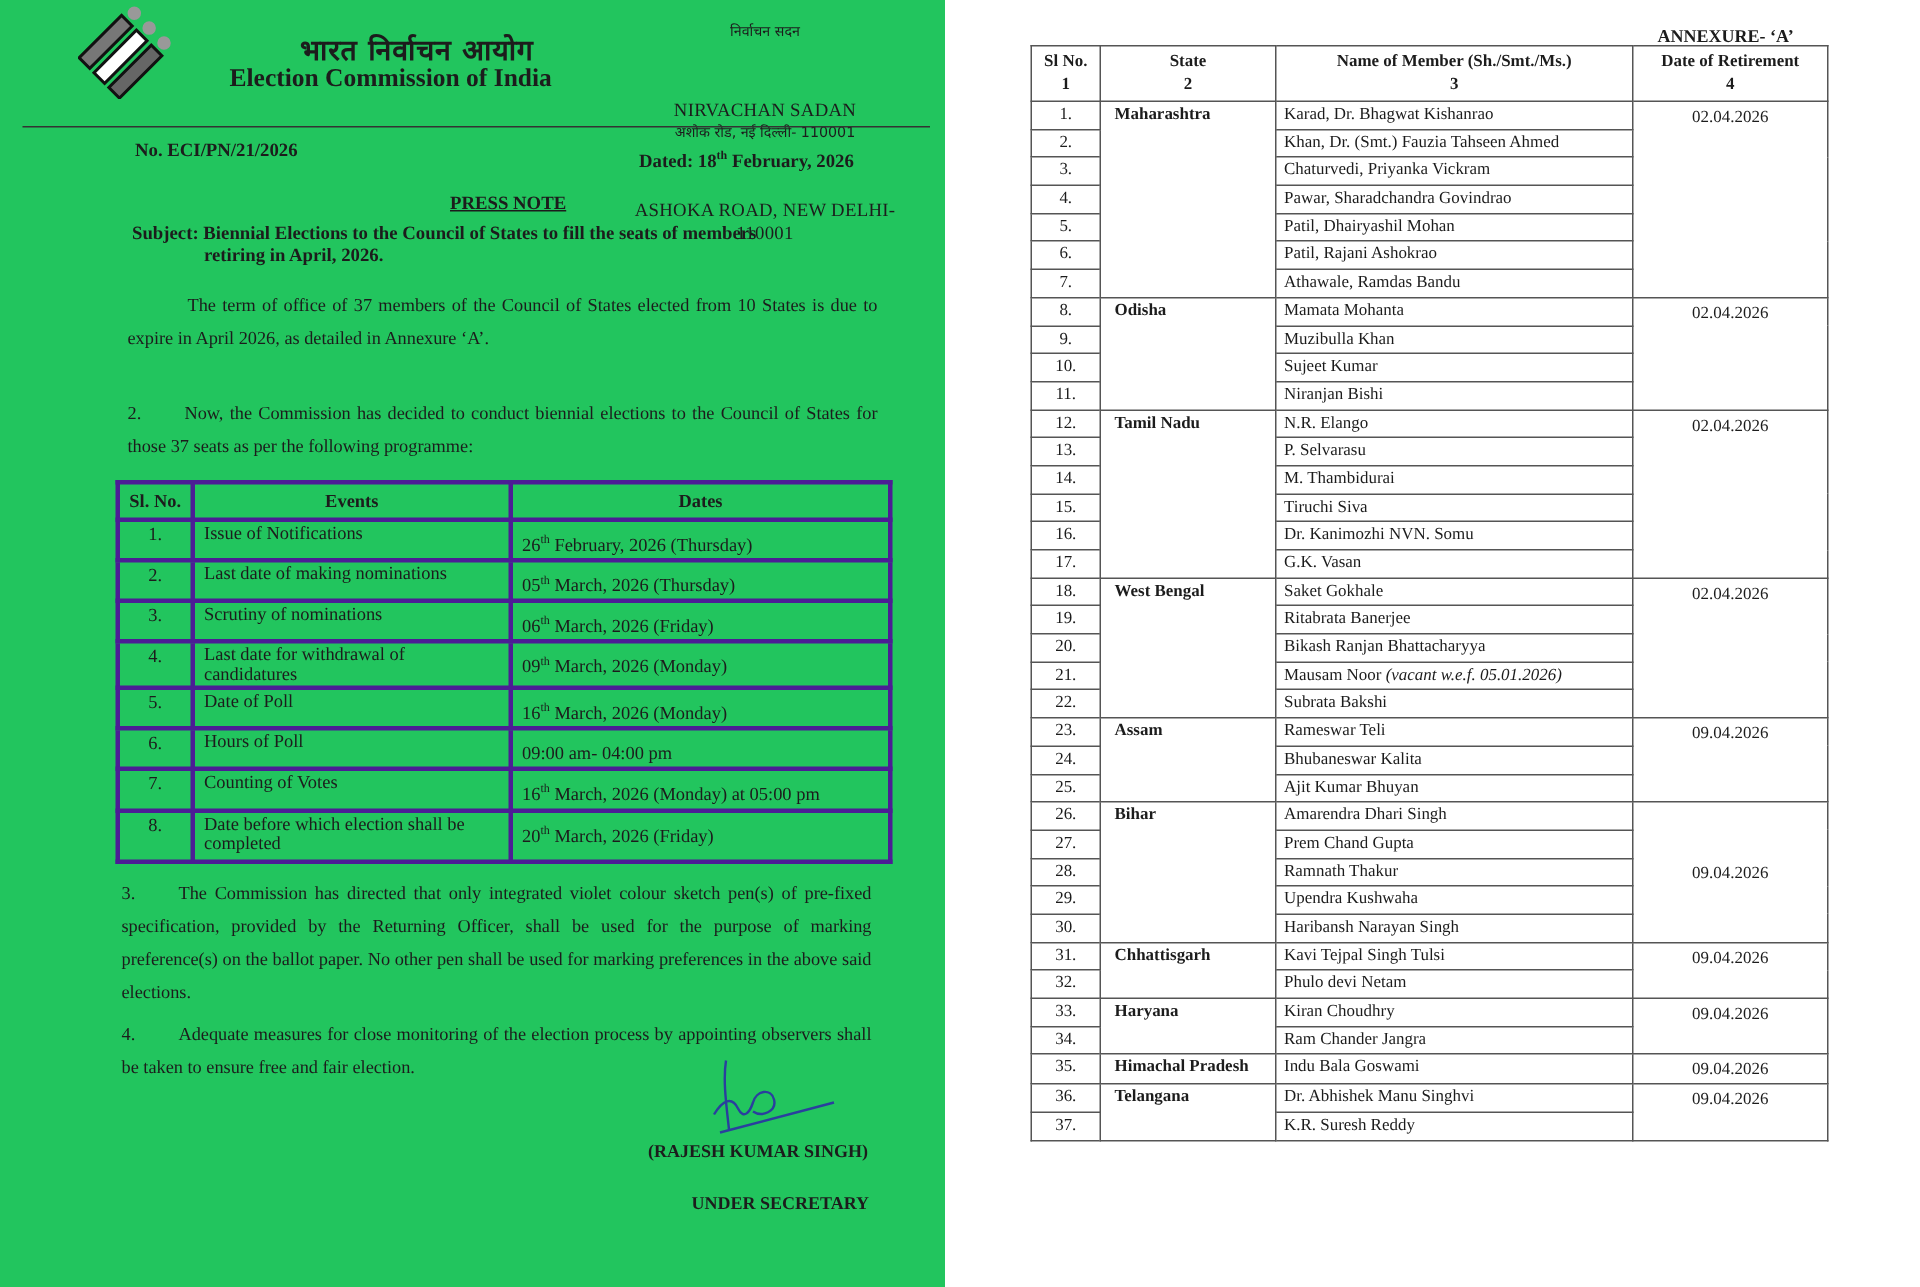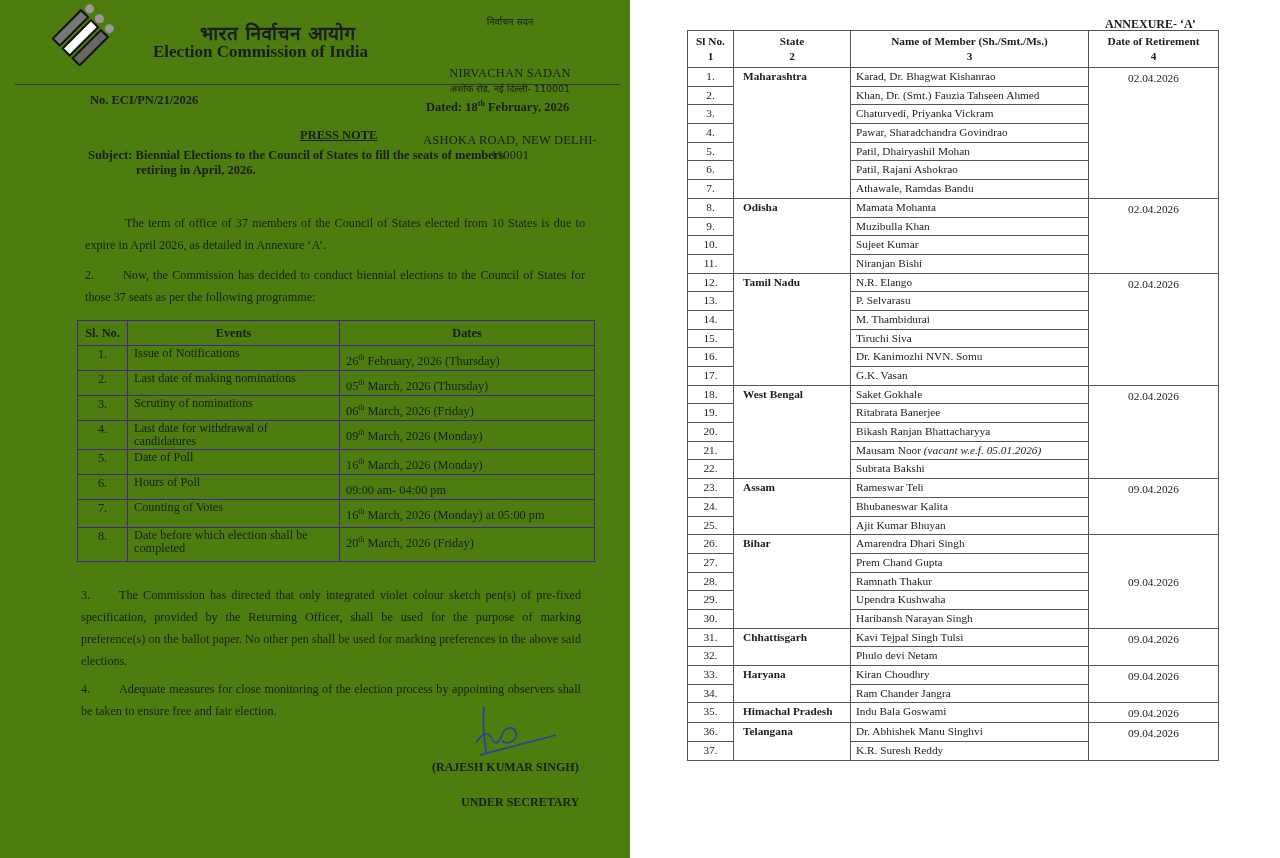--- a/index.html
+++ b/index.html
@@ -1,48 +1,48 @@
 <!DOCTYPE html>
 <html><head>
 <meta charset="utf-8">
 <style>
   * { box-sizing: border-box; margin: 0; padding: 0; }
   html, body { width: 1280px; height: 858px; background: #ffffff; overflow: hidden; }
   body { font-family: "DejaVu Serif", "Liberation Serif", serif; color: #1c1c1c; position: relative; }
 
-  .page-left { position: absolute; left: 0; top: 0; width: 630px; height: 858px; background: #4d7c0f; }
+  .page-left { position: absolute; left: 0; top: 0; width: 630px; height: 858px; background: #22c55e; }
   .page-right { position: absolute; left: 630px; top: 0; width: 650px; height: 858px; background: #ffffff; }
 
   
   .logo { position: absolute; left: 52px; top: 4px; width: 68px; height: 62px; }
   .hindi-title { position: absolute; left: 200px; top: 20px; font-size: 19px; font-weight: bold; font-family: "DejaVu Sans", sans-serif; letter-spacing: 0.5px; }
   .eng-title { position: absolute; left: 153px; top: 42px; font-size: 17px; font-weight: bold; font-family: "Liberation Serif", serif; }
   .addr { position: absolute; left: 405px; top: 14px; width: 210px; text-align: center; font-size: 11.5px; line-height: 15.5px; font-family: "Liberation Serif", serif; }
   .addr .hi { font-family: "DejaVu Sans", sans-serif; font-size: 9.5px; }
   .addr .big { font-size: 12.5px; letter-spacing: 0.2px; margin-top: 36px; }
   .rule { position: absolute; left: 15px; top: 84px; width: 605px; height: 0; border-top: 1.5px solid #333; }
 
   .ref { position: absolute; left: 90px; top: 93px; font-size: 12.5px; font-weight: bold; font-family: "Liberation Serif", serif; }
   .dated { position: absolute; left: 426px; top: 99px; font-size: 12.5px; font-weight: bold; font-family: "Liberation Serif", serif; }
   .dated sup { font-size: 8px; }
 
   .press-note { position: absolute; left: 300px; top: 128px; font-size: 12.5px; font-weight: bold; text-decoration: underline; font-family: "Liberation Serif", serif; }
   .subject { position: absolute; left: 88px; top: 148px; width: 500px; font-size: 12.5px; font-weight: bold; font-family: "Liberation Serif", serif; line-height: 15px; text-align: justify; }
   .subject .ind { padding-left: 48px; display: block; }
 
   .para { position: absolute; font-size: 12.2px; line-height: 22px; font-family: "Liberation Serif", serif; text-align: justify; }
-  .p1 { left: 85px; top: 212px; width: 500px; text-indent: 40px; }
+  .p1 { left: 85px; top: 192px; width: 500px; text-indent: 40px; }
   .p2 { left: 85px; top: 264px; width: 500px; }
   .p3 { left: 81px; top: 574px; width: 500px; margin-top: 10px; }
   .p4 { left: 81px; top: 678px; width: 500px; }
   .num-tab { display: inline-block; width: 38px; }
 
   
   .sched { position: absolute; left: 77px; top: 320px; width: 518px; border-collapse: collapse; font-family: "Liberation Serif", serif; font-size: 12.3px; }
-  .sched th, .sched td { border: 1px solid #4c1d95; padding: 1px 6px; vertical-align: top; }
+  .sched th, .sched td { border: 3px solid #4c1d95; padding: 1px 6px; vertical-align: top; }
   .sched th { font-weight: bold; text-align: center; height: 25px; vertical-align: middle; }
   .sched td.sl { text-align: center; width: 50px; }
   .sched td.ev { width: 212px; line-height: 13px; }
   .sched td.dt { line-height: 15px; padding-top: 4px; }
   .sched sup { font-size: 8px; }
   .sched .bold { font-weight: normal; }
 
   
   .sig { position: absolute; left: 470px; top: 705px; width: 90px; height: 60px; }
   .sig-name { position: absolute; left: 432px; top: 760px; font-size: 12px; font-weight: bold; font-family: "Liberation Serif", serif; }

